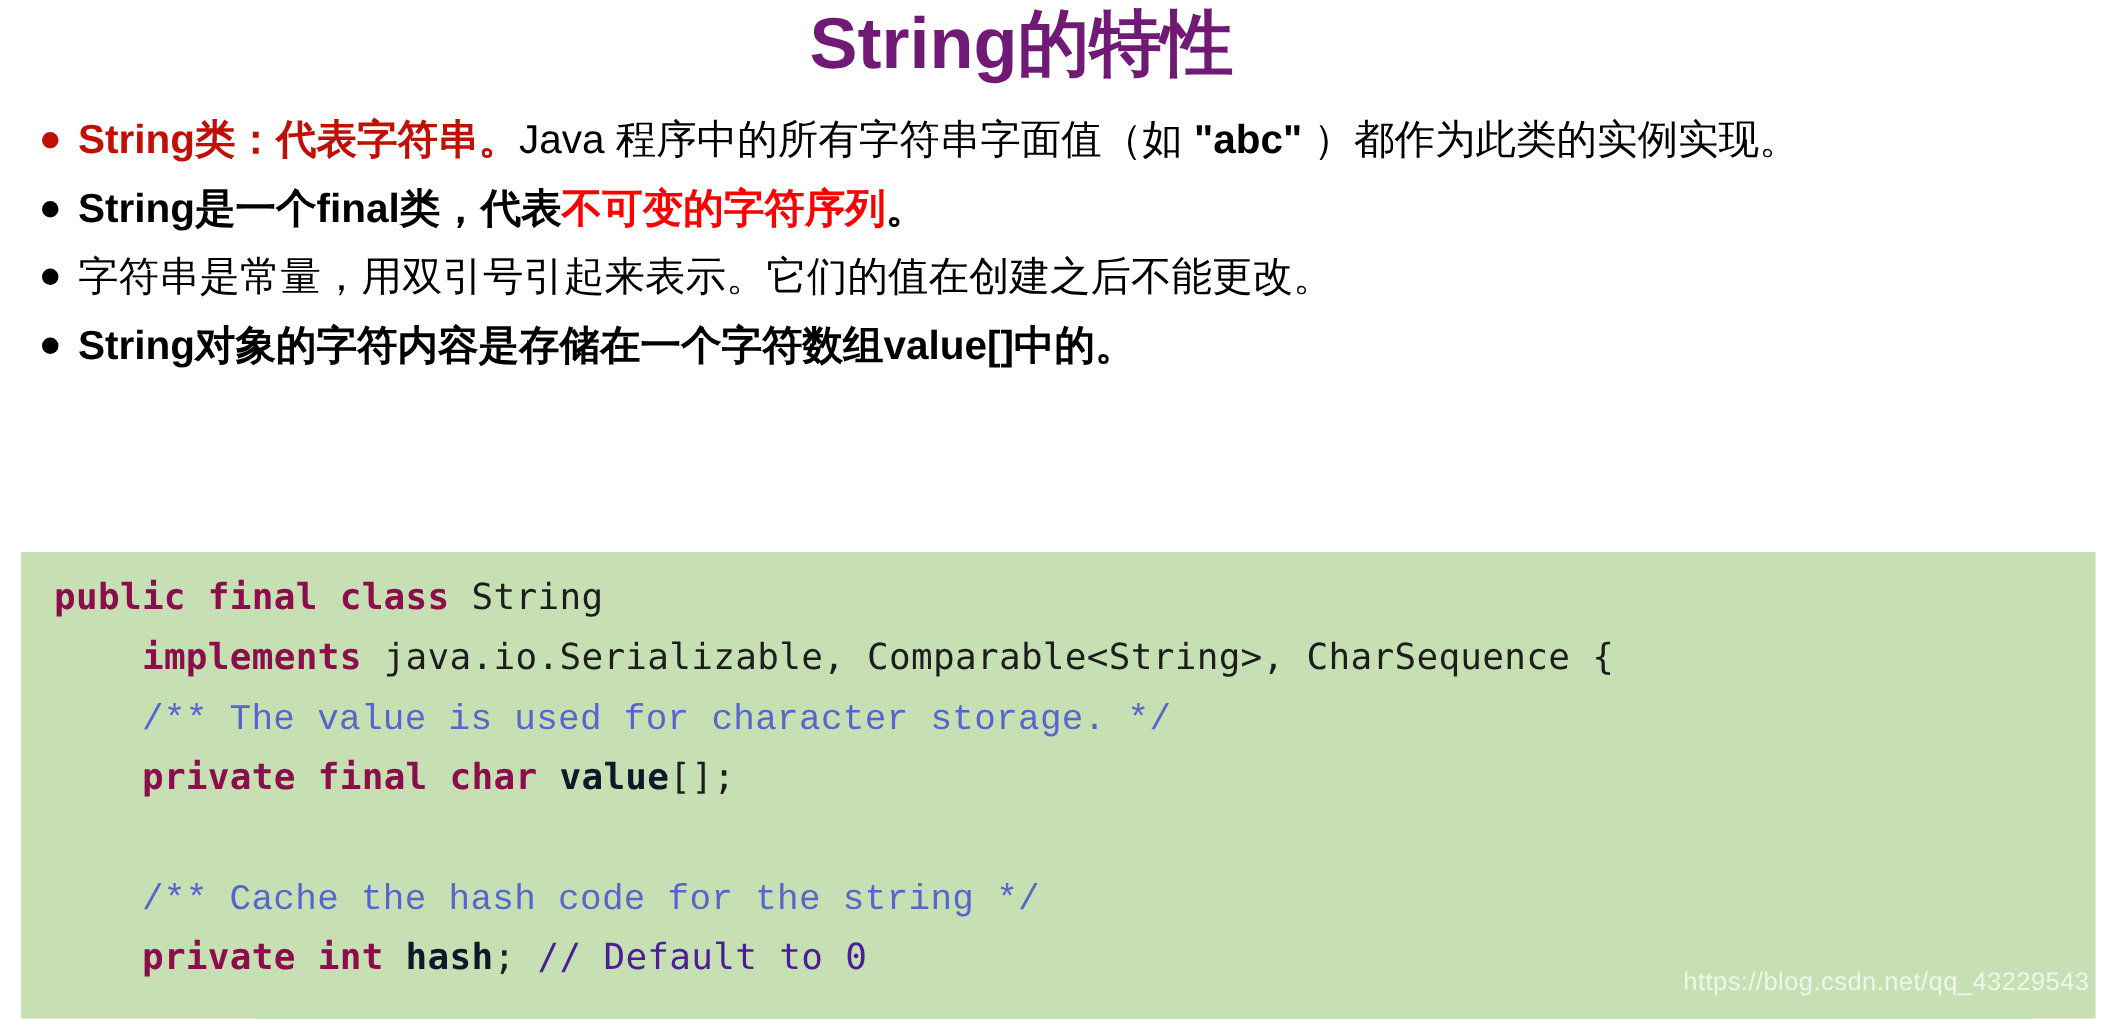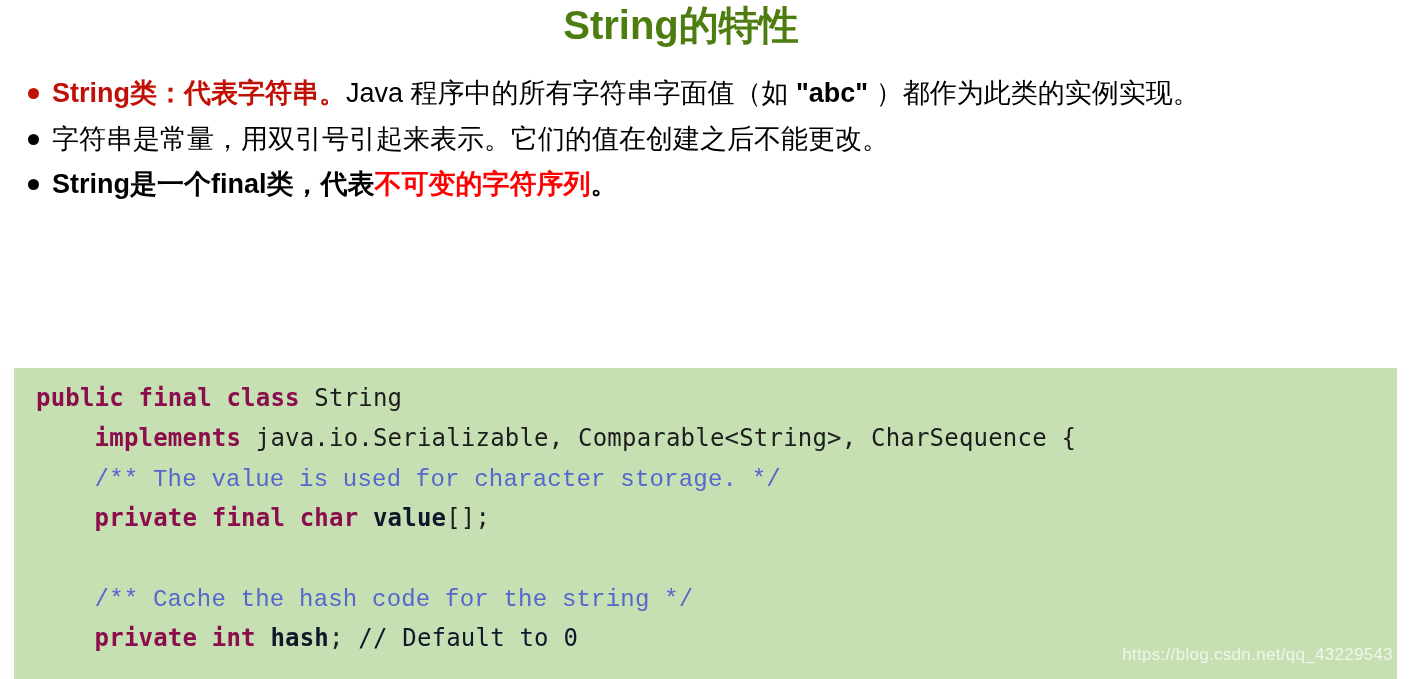--- a/index.html
+++ b/index.html
@@ -16,25 +16,25 @@
     color: #000000;
   }
 
   
   #slide-title {
     position: absolute;
     top: 2px;
     left: 0;
     width: 1362px;
     text-align: center;
-    font-size: 40px;
+    font-size: 48px;
     font-weight: bold;
     line-height: 1.15;
     letter-spacing: 0px;
-    color: #4d7c0f;
+    color: #701a75;
   }
 
   
   #bullet-list {
     position: absolute;
     top: 76px;
     left: 22px;
     width: 1380px;
   }
   .bullet-row {
@@ -77,21 +77,21 @@
     line-height: 40px;
     white-space: pre;
     letter-spacing: 0.2px;
   }
   .code-line { height: 40px; }
   .tok-kw      { color: #8c0d4c; font-weight: bold; }
   .tok-id      { color: #1d1d1d; }
   .tok-var     { color: #0f172a; font-weight: bold; }
   .tok-plain   { color: #1d1d1d; font-weight: bold; }
   .tok-doc     { color: #5566cc; font-family: Liberation Mono, monospace; }
-  .tok-cmt     { color: #0f172a; }
+  .tok-cmt     { color: #4c1d95; }
 
   
   #watermark {
     position: absolute;
     right: 4px;
     bottom: 14px;
     font-family: "Liberation Sans", sans-serif;
     font-size: 17px;
     color: rgba(255,255,255,0.72);
     letter-spacing: 0.3px;
@@ -99,20 +99,21 @@
     pointer-events: none;
   }
 </style>
 </head>
 <body>
 
 <div id="slide-title">String的特性</div>
 
 <div id="bullet-list">
     <div class="bullet-row b1"><span class="bullet-dot" style="background: rgb(192, 16, 5);"></span><span style="color: rgb(192, 16, 5); font-weight: bold;">String类：代表字符串。</span><span style="color: rgb(0, 0, 0); font-weight: normal;">Java 程序中的所有字符串字面值（如 </span><span style="color: rgb(0, 0, 0); font-weight: bold;">"abc"</span><span style="color: rgb(0, 0, 0); font-weight: normal;"> ）都作为此类的实例实现。</span></div>
+    <div class="bullet-row b2"><span class="bullet-dot" style="background: rgb(0, 0, 0);"></span><span style="color: rgb(0, 0, 0); font-weight: bold;">String是一个final类，代表</span><span style="color: rgb(255, 0, 0); font-weight: bold;">不可变的字符序列</span><span style="color: rgb(0, 0, 0); font-weight: bold;">。</span></div>
     <div class="bullet-row b3"><span class="bullet-dot" style="background: rgb(0, 0, 0);"></span><span style="color: rgb(0, 0, 0); font-weight: normal;">字符串是常量，用双引号引起来表示。它们的值在创建之后不能更改。</span></div>
-    <div class="bullet-row b2"><span class="bullet-dot" style="background: rgb(0, 0, 0);"></span><span style="color: rgb(0, 0, 0); font-weight: bold;">String是一个final类，代表</span><span style="color: rgb(255, 0, 0); font-weight: bold;">不可变的字符序列</span><span style="color: rgb(0, 0, 0); font-weight: bold;">。</span></div>
+    <div class="bullet-row b4"><span class="bullet-dot" style="background: rgb(0, 0, 0);"></span><span style="color: rgb(0, 0, 0); font-weight: bold;">String对象的字符内容是存储在一个字符数组value[]中的。</span></div>
   </div>
 
 <div id="code-block">
   <div id="code-lines"><div class="code-line"><span class="tok-kw">public final class </span><span class="tok-id">String</span></div><div class="code-line"><span class="tok-plain">    </span><span class="tok-kw">implements</span><span class="tok-id"> java.io.Serializable, Comparable&lt;String&gt;, CharSequence {</span></div><div class="code-line"><span class="tok-plain">    </span><span class="tok-doc">/** The value is used for character storage. */</span></div><div class="code-line"><span class="tok-plain">    </span><span class="tok-kw">private final char </span><span class="tok-var">value</span><span class="tok-id">[];</span></div><div class="code-line">&nbsp;</div><div class="code-line"><span class="tok-plain">    </span><span class="tok-doc">/** Cache the hash code for the string */</span></div><div class="code-line"><span class="tok-plain">    </span><span class="tok-kw">private int </span><span class="tok-var">hash</span><span class="tok-id">; </span><span class="tok-cmt">// Default to 0</span></div></div>
   <div id="watermark">https://blog.csdn.net/qq_43229543</div>
 </div>
 
 </body></html>

